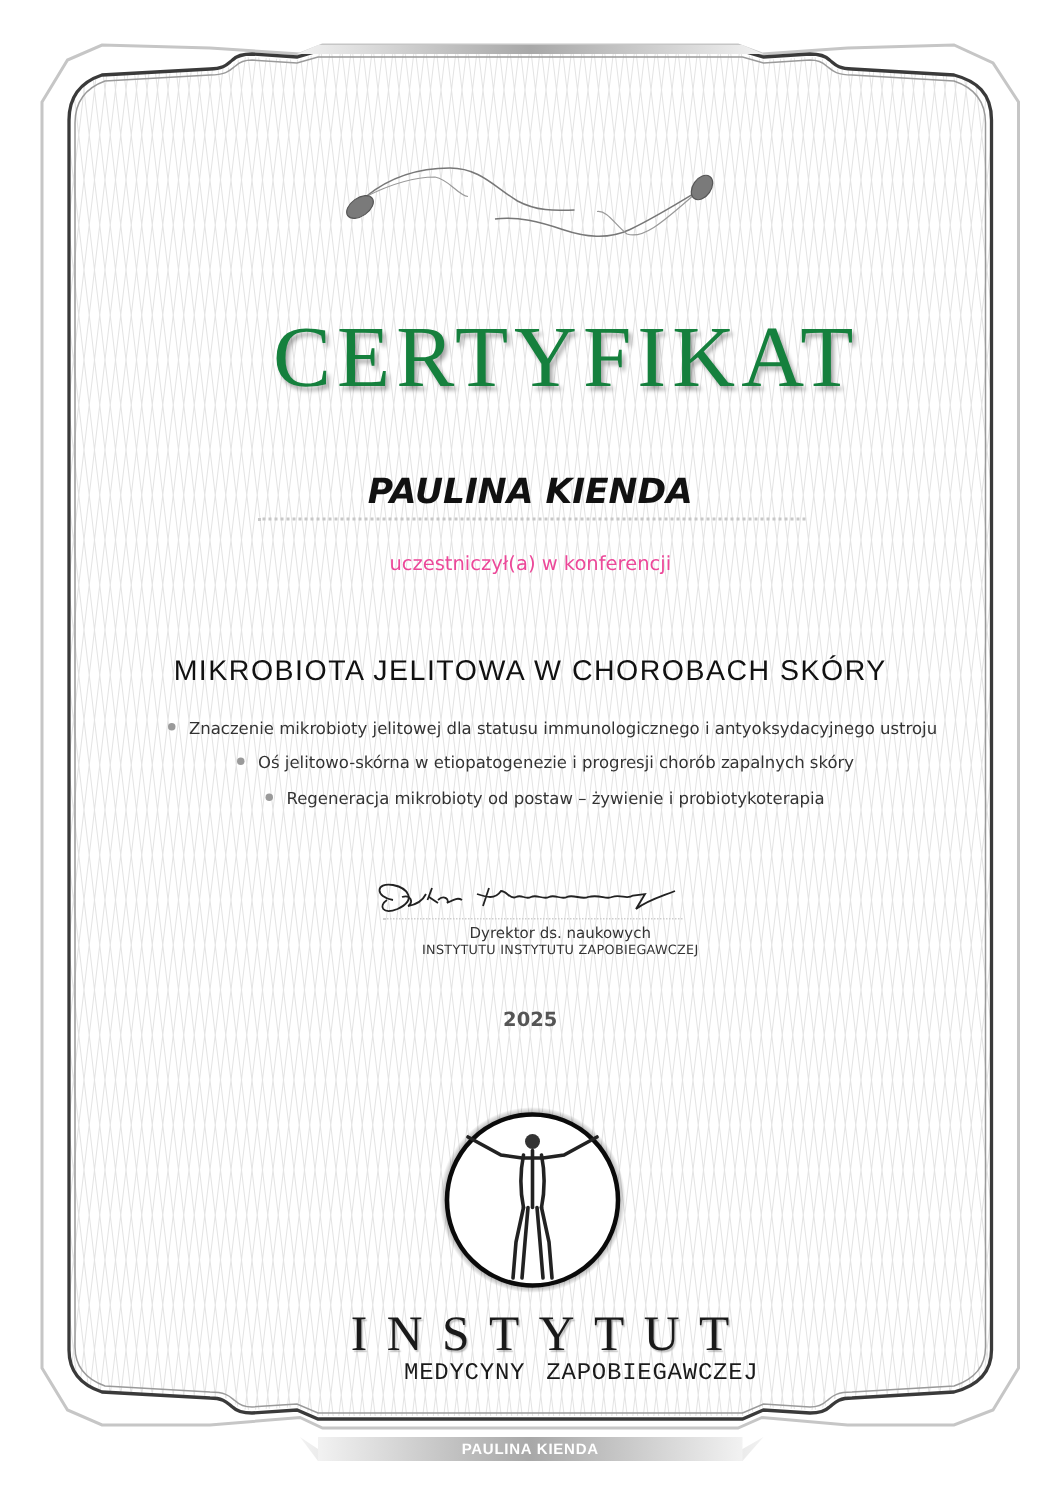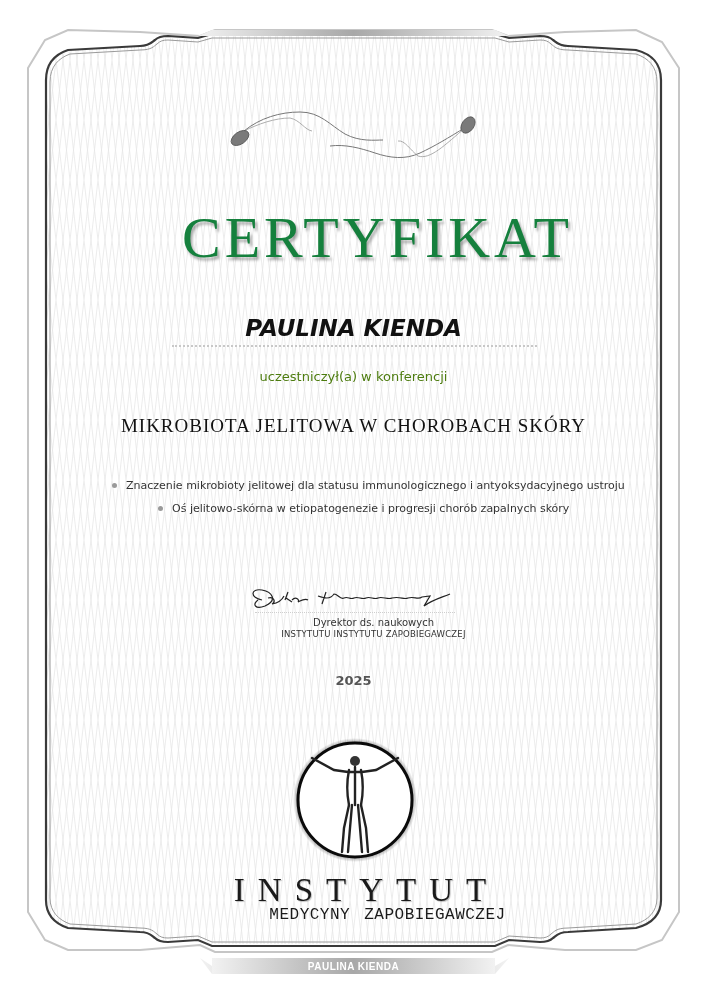--- a/index.html
+++ b/index.html
@@ -15,22 +15,22 @@
     margin-left: 24px;
   }
   .name {
     top:315px; font-family:"DejaVu Sans", sans-serif; font-weight:bold; font-style:italic;
     font-size:23px; color:#111;
   }
   .dotline {
     position:absolute; left:172px; top:345px; width:365px; height:0;
     border-top:2px dotted #c8c8c8;
   }
-  .participated { top:369px; font-size:13px; color:#4d7c0f; }
-  .conference { top:415px; font-size:19px; letter-spacing:1px; color:#111; font-family:Liberation Serif, serif; }
+  .participated { top:369px; font-size:13px; color:#ec4899; }
+  .conference { top:437px; font-size:19px; letter-spacing:1px; color:#111; font-family:Liberation Sans, sans-serif; }
 
   .topic { position:absolute; font-size:11px; color:#333; white-space:nowrap; }
   .topic .bullet { display:inline-block; width:5px; height:5px; border-radius:50%; background:#9a9a9a; margin-right:9px; vertical-align:middle; position:relative; top:-1px; }
 
   .sig-label { font-size:10px; color:#333;padding-left:20px; }
   .sig-1 { top:617px; }
   .sig-2 { top:629px; font-size:8.5px; letter-spacing:0.2px; }
   .sig-dots { position:absolute; left:255px; top:612px; width:200px; border-top:1.5px dotted #cfcfcf; }
 
   .year { top:673px; font-size:13px; font-weight:bold; color:#555; }
@@ -122,20 +122,23 @@
   <div class="center participated">uczestniczył(a) w konferencji</div>
 
   <div class="center conference">MIKROBIOTA JELITOWA W CHOROBACH SKÓRY</div>
 
   <div class="topic" style="left:158px; top:502px;">
     <span class="bullet"></span><span>Oś jelitowo-skórna w etiopatogenezie i progresji chorób zapalnych skóry</span>
   </div>
   <div class="topic" style="left:112px; top:479px;">
     <span class="bullet"></span><span>Znaczenie mikrobioty jelitowej dla statusu immunologicznego i antyoksydacyjnego ustroju</span>
   </div>
+  <div class="topic" style="left:177px; top:526px;">
+    <span class="bullet"></span><span>Regeneracja mikrobioty od postaw – żywienie i probiotykoterapia</span>
+  </div>
 
   <div class="sig-dots"></div>
   <div class="center sig-label sig-1">Dyrektor ds. naukowych</div>
   <div class="center sig-label sig-2">INSTYTUTU INSTYTUTU ZAPOBIEGAWCZEJ</div>
 
   <div class="center year">2025</div>
 
   <div class="center inst-big">INSTYTUT</div>
   <div class="center inst-small">MEDYCYNY ZAPOBIEGAWCZEJ</div>
 

